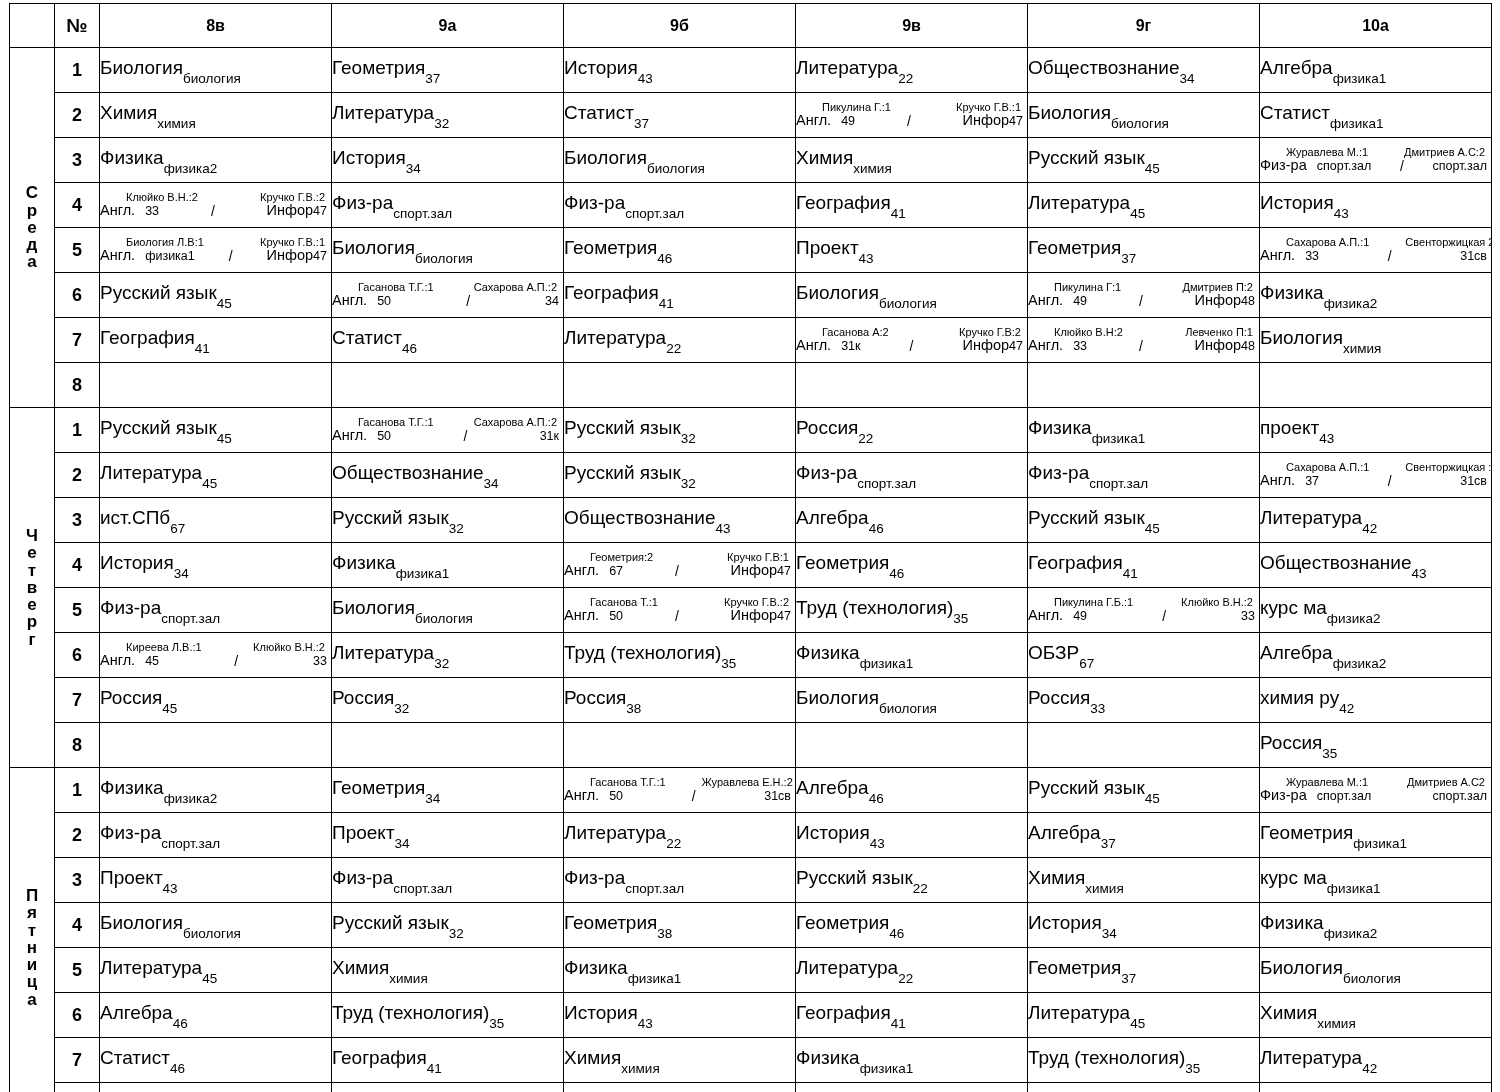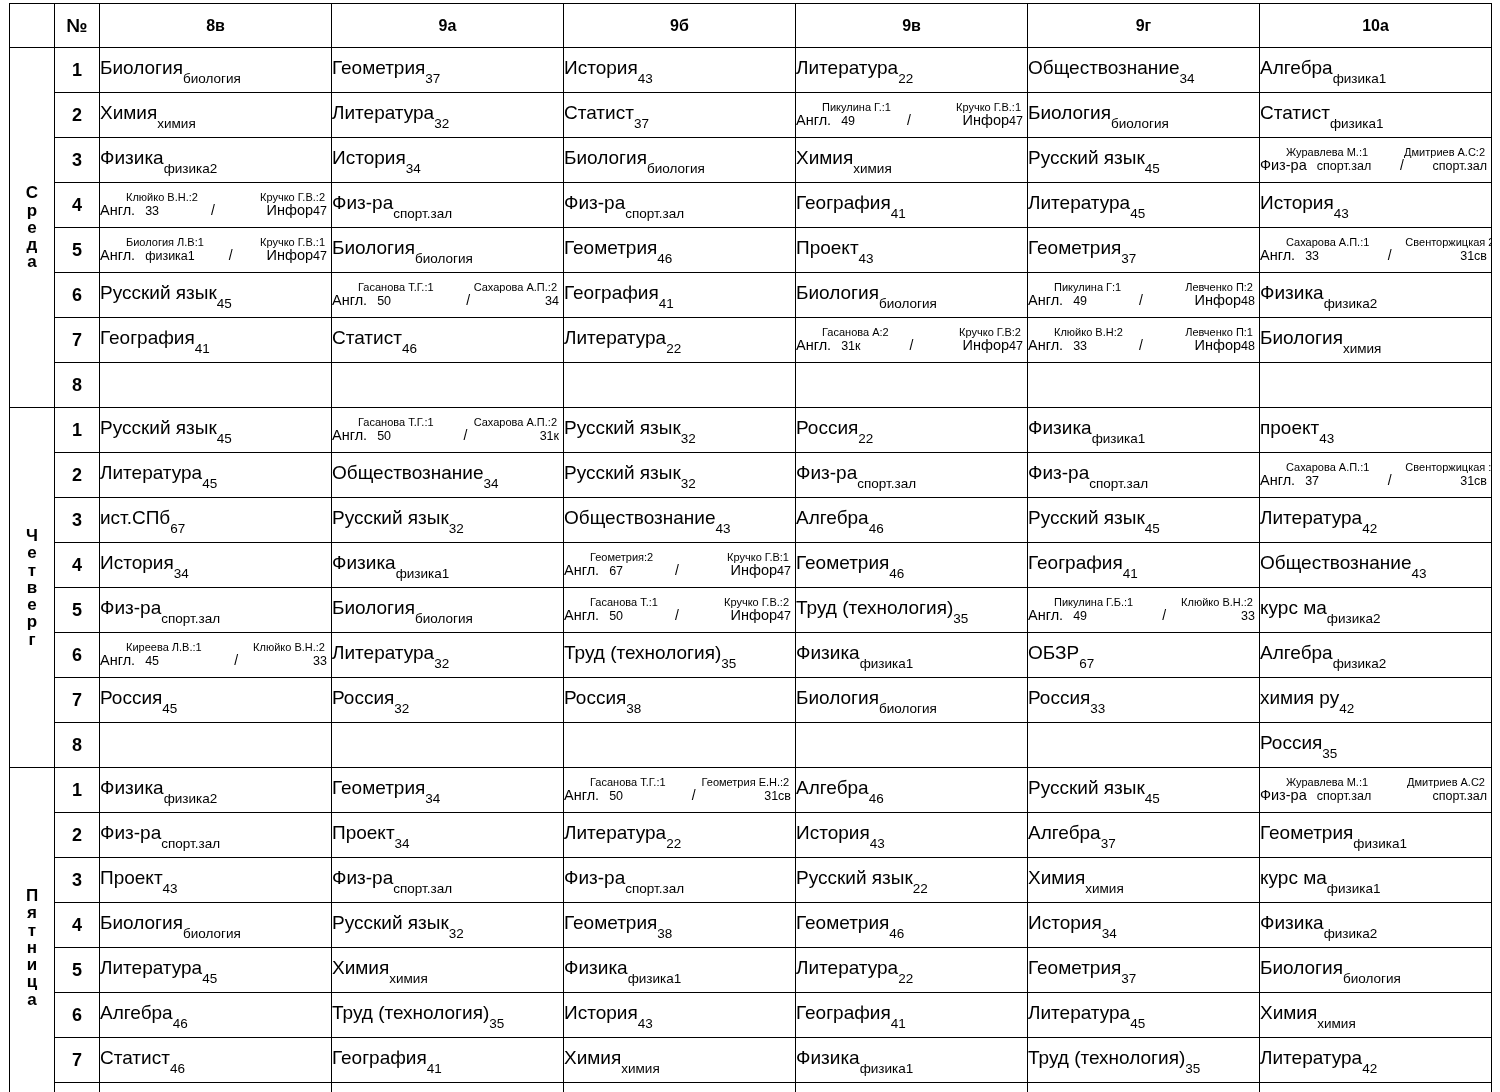--- a/index.html
+++ b/index.html
@@ -89,21 +89,21 @@
     justify-content: space-between;
     font-size: 11px;
     line-height: 1.05;
     padding: 0 6px 0 26px;
     white-space: nowrap;
     gap: 36px;
   }
   .split .bline {
     display: flex;
     justify-content: space-between;
-    align-items: center;
+    align-items: flex-end;
     font-size: 14.5px;
     line-height: 1.05;
     padding: 0 4px 0 0;
     white-space: nowrap;
   }
   .split .bline .lsub { font-size: 14.5px; }
   .split .bline .lroom,
   .split .bline .rroom { font-size: 12.5px; }
   .split .bline .mid { font-size: 14px; }
   .split .bline .left-grp,
@@ -265,21 +265,21 @@
                 <span class="right-grp"><span class="lsub"></span><span class="rroom">34</span></span>
               </span>
             </span>
           </td>
           <td class="lesson"><span class="subj">География</span><span class="room">41</span></td>
           <td class="lesson"><span class="subj">Биология</span><span class="room">биология</span></td>
           <td class="lesson">
             <span class="split">
               <span class="tline">
                 <span>Пикулина Г:1</span>
-                <span>Левченко П:2</span>
+                <span>Дмитриев П:2</span>
               </span>
               <span class="bline">
                 <span class="left-grp"><span class="lsub">Англ.</span><span class="lroom">49</span></span>
                 <span class="mid">/</span>
                 <span class="right-grp"><span class="lsub">Инфор</span><span class="rroom">48</span></span>
               </span>
             </span>
           </td>
           <td class="lesson"><span class="subj">Физика</span><span class="room">физика2</span></td>
         </tr>
@@ -488,21 +488,21 @@
             <span>ц</span>
             <span>а</span>
           </td>
           <td class="num-cell">1</td>
           <td class="lesson"><span class="subj">Физика</span><span class="room">физика2</span></td>
           <td class="lesson"><span class="subj">Геометрия</span><span class="room">34</span></td>
           <td class="lesson">
             <span class="split">
               <span class="tline">
                 <span>Гасанова Т.Г.:1</span>
-                <span>Геометрия Е.Н.:2</span>
+                <span>Журавлева Е.Н.:2</span>
               </span>
               <span class="bline">
                 <span class="left-grp"><span class="lsub">Англ.</span><span class="lroom">50</span></span>
                 <span class="mid">/</span>
                 <span class="right-grp"><span class="lsub"></span><span class="rroom">31св</span></span>
               </span>
             </span>
           </td>
           <td class="lesson"><span class="subj">Алгебра</span><span class="room">46</span></td>
           <td class="lesson"><span class="subj">Русский язык</span><span class="room">45</span></td>

